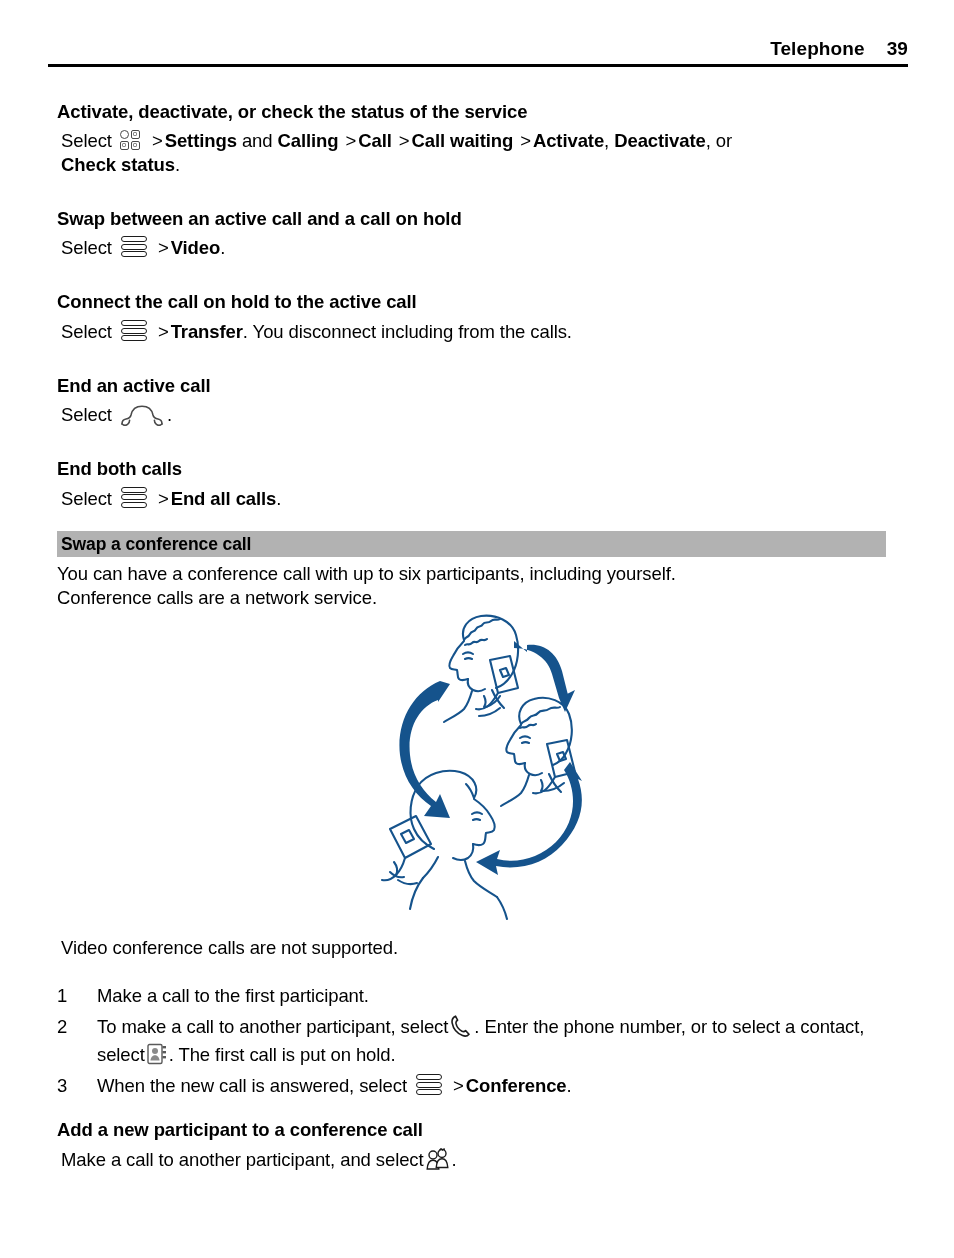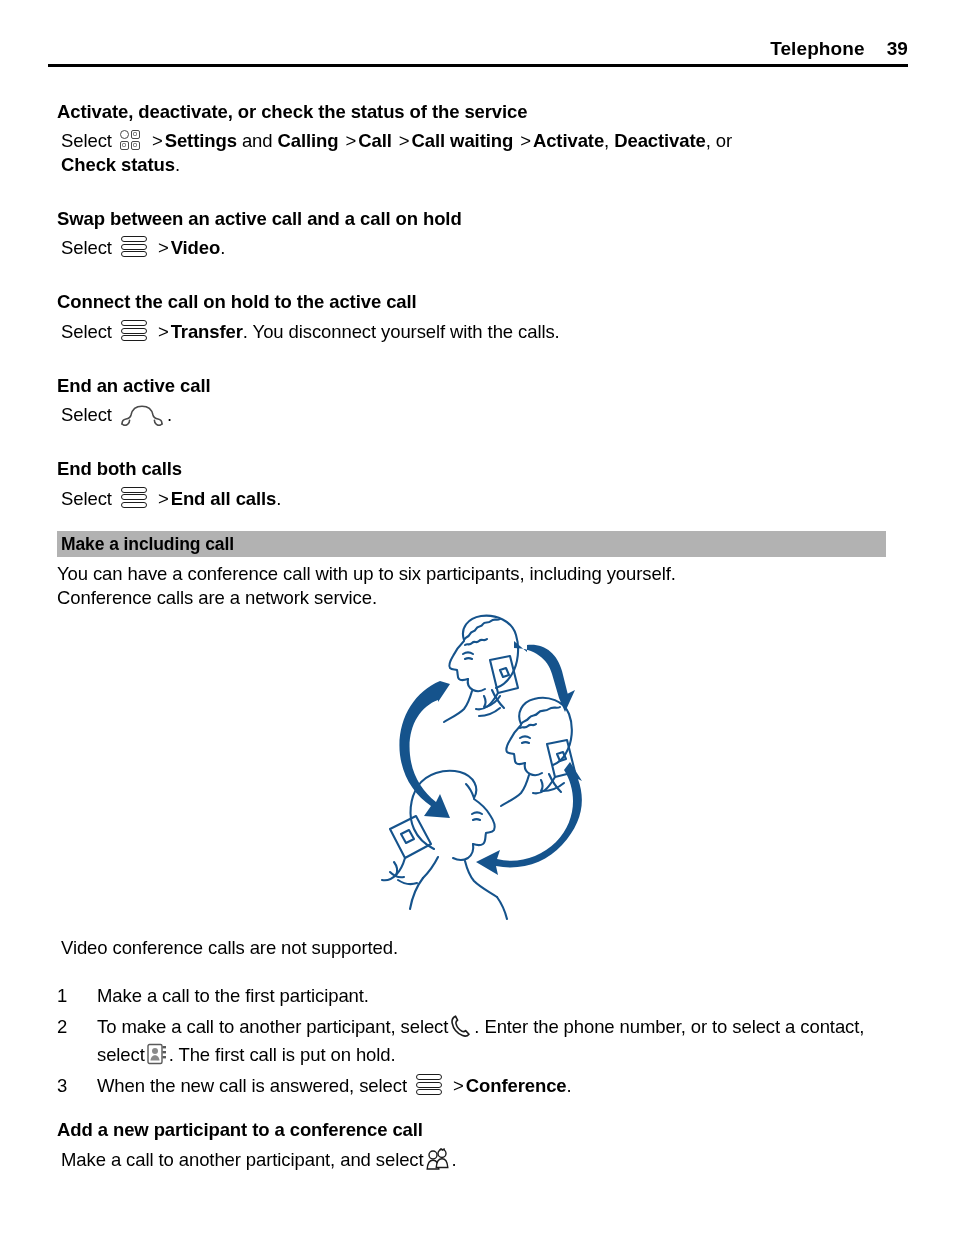--- a/index.html
+++ b/index.html
@@ -266,21 +266,21 @@
     </p>
 
     <div class="blockgap"></div>
 
     <h3 class="sub">Connect the call on hold to the active call</h3>
     <p class="body">
       <span>Select</span>
       <span class="icon-inline icon-options">
         <i class="o1"></i><i class="o2"></i><i class="o3"></i>
       </span>
-      <span class="sep">&gt;</span><span class="b">Transfer</span><span>. You disconnect yourself with the calls.</span>
+      <span class="sep">&gt;</span><span class="b">Transfer</span><span>. You disconnect including from the calls.</span>
     </p>
 
     <div class="blockgap"></div>
 
     <h3 class="sub">End an active call</h3>
     <p class="body">
       <span>Select</span>
       <span class="icon-inline icon-endcall">
         <svg width="44" height="22" viewBox="0 0 44 22" fill="none" xmlns="http://www.w3.org/2000/svg">
           <path d="M2 20 C2 18 3 15.5 6 15 C9.5 14.4 10.5 13.2 11 11 C12 6 15.5 2.2 22 2.2 C28.5 2.2 32 6 33 11 C33.5 13.2 34.5 14.4 38 15 C41 15.5 42 18 42 20" stroke="#4a4a4a" stroke-width="1.6" stroke-linecap="round"></path>
@@ -296,21 +296,21 @@
     <p class="body">
       <span>Select</span>
       <span class="icon-inline icon-options">
         <i class="o1"></i><i class="o2"></i><i class="o3"></i>
       </span>
       <span class="sep">&gt;</span><span class="b">End all calls</span><span>.</span>
     </p>
   </div>
 
   <div class="section-band">
-    <span>Make a including call</span>
+    <span>Swap a conference call</span>
   </div>
 
   <div class="intro">
     <span>You can have a conference call with up to six participants, including yourself.</span><br>
     <span>Conference calls are a network service.</span>
   </div>
 
   <div class="illustration">
     <svg width="255" height="308" viewBox="0 0 255 308" xmlns="http://www.w3.org/2000/svg">
       <g fill="none" stroke="#15538C" stroke-width="2.1" stroke-linecap="round" stroke-linejoin="round">

